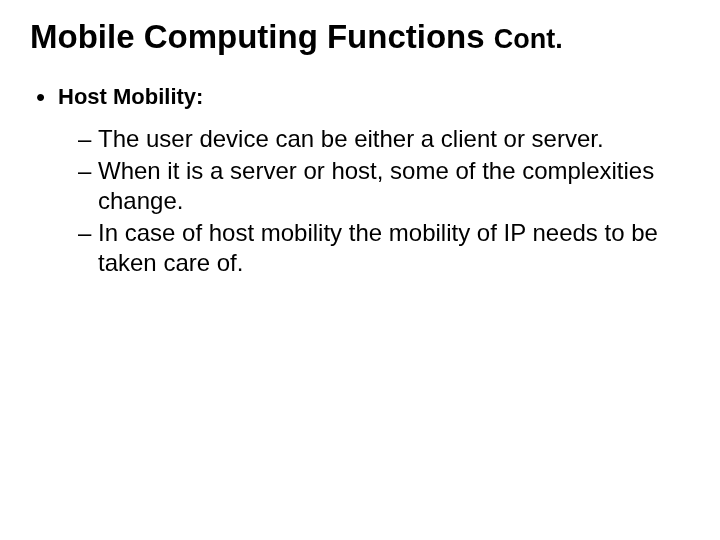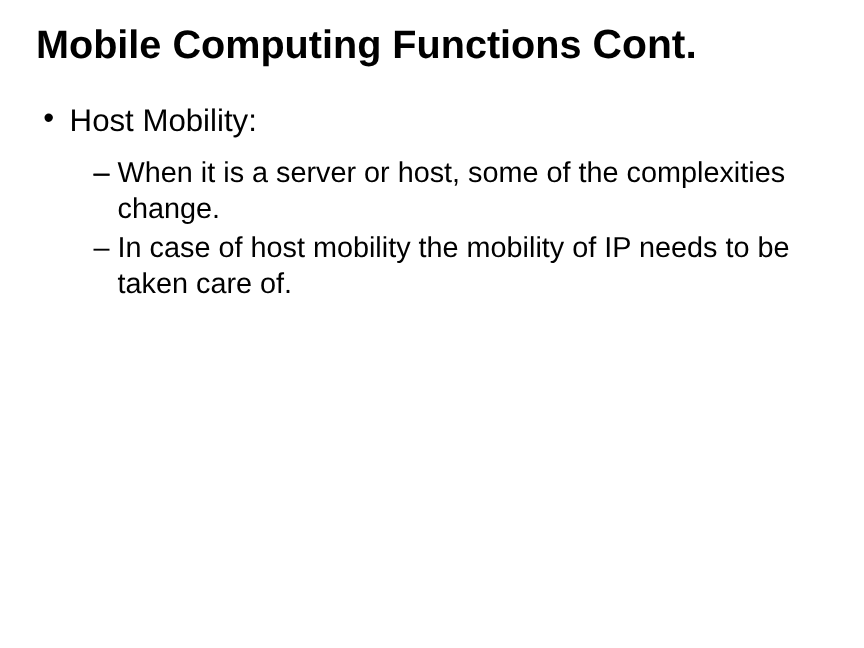--- a/index.html
+++ b/index.html
@@ -17,21 +17,21 @@
     height: 540px;
     padding: 18px 24px 24px 30px;
   }
   .title {
     font-size: 33px;
     font-weight: bold;
     line-height: 1.15;
     margin: 0 0 28px 0;
   }
   .title .cont {
-    font-size: 34px;
+    font-size: 27px;
     font-weight: bold;
   }
   ul.level1, ul.level2 {
     list-style: none;
     margin: 0;
     padding: 0;
   }
   ul.level1 > li {
     position: relative;
     padding-left: 28px;
@@ -39,22 +39,22 @@
   }
   ul.level1 > li::before {
     content: "•";
     position: absolute;
     left: 6px;
     top: 0;
     font-size: 26px;
     line-height: 1;
   }
   .l1-label {
-    font-size: 26px;
-    font-weight: normal;
+    font-size: 22px;
+    font-weight: bold;
   }
   ul.level2 {
     margin-top: 14px;
   }
   ul.level2 > li {
     position: relative;
     padding-left: 40px;
     font-size: 24px;
     line-height: 1.25;
     margin-bottom: 2px;
@@ -73,20 +73,21 @@
   <h1 class="title">
     <span>Mobile Computing Functions </span><span class="cont">Cont.</span>
   </h1>
 
   <ul class="level1">
     <li>
       <span class="l1-label">Host Mobility:</span>
       <ul class="level2">
         <li>
           <span class="dash">–</span>
+          <span>The user device can be either a client or server.</span>
         </li>
         <li>
           <span class="dash">–</span>
           <span>When it is a server or host, some of the complexities change.</span>
         </li>
         <li>
           <span class="dash">–</span>
           <span>In case of host mobility the mobility of </span><span class="bold-inline">IP</span><span> needs to be taken care of.</span>
         </li>
       </ul>

